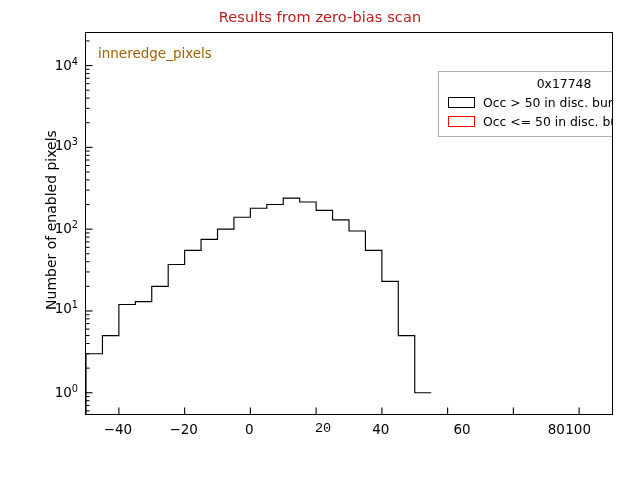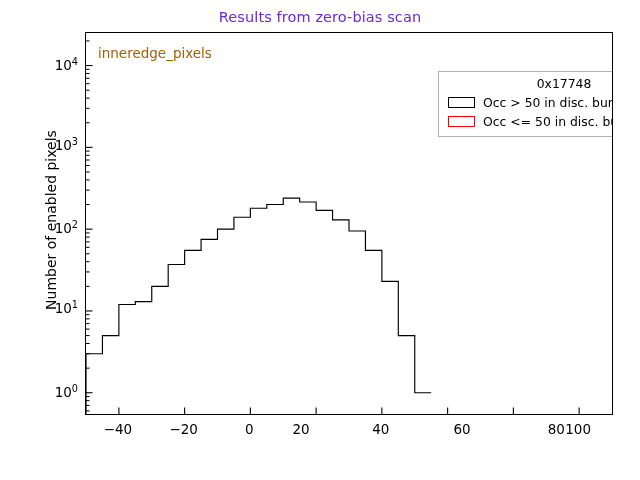--- a/index.html
+++ b/index.html
@@ -21,21 +21,21 @@
     background: #ffffff;
   }
   
   #chart-title {
     position: absolute;
     left: 0;
     top: 9px;
     width: 640px;
     text-align: center;
     font-size: 14.5px;
-    color: #6d28d9;
+    color: #b91c1c;
     letter-spacing: 0.1px;
   }
   
   #plot-area {
     position: absolute;
     left: 85px;
     top: 32px;
     width: 528px;
     height: 383px;
     border: 1.1px solid #000000;
@@ -227,21 +227,21 @@
         <span class="legend-label">Occ &lt;= 50 in disc. bump scan</span>
       </div>
     </div>
 
   </div>
 
   <div id="xticks-container">
       <div class="tick-label-x" style="left: 117.875px;">−40</div>
       <div class="tick-label-x" style="left: 183.625px;">−20</div>
       <div class="tick-label-x" style="left: 249.375px;">0</div>
-      <div class="tick-label-x" style="left: 301px;">20</div>
+      <div class="tick-label-x" style="left: 323px; font-family: Liberation Mono, monospace;">20</div>
       <div class="tick-label-x" style="left: 380.875px;">40</div>
       <div class="tick-label-x" style="left: 462px;">60</div>
       <div class="tick-label-x" style="left: 512.375px; margin-left: 44px;">80</div>
       <div class="tick-label-x" style="left: 578.125px;">100</div>
     </div>
 
   <div id="yaxis-label">Number of enabled pixels</div>
 
 </div>
 

